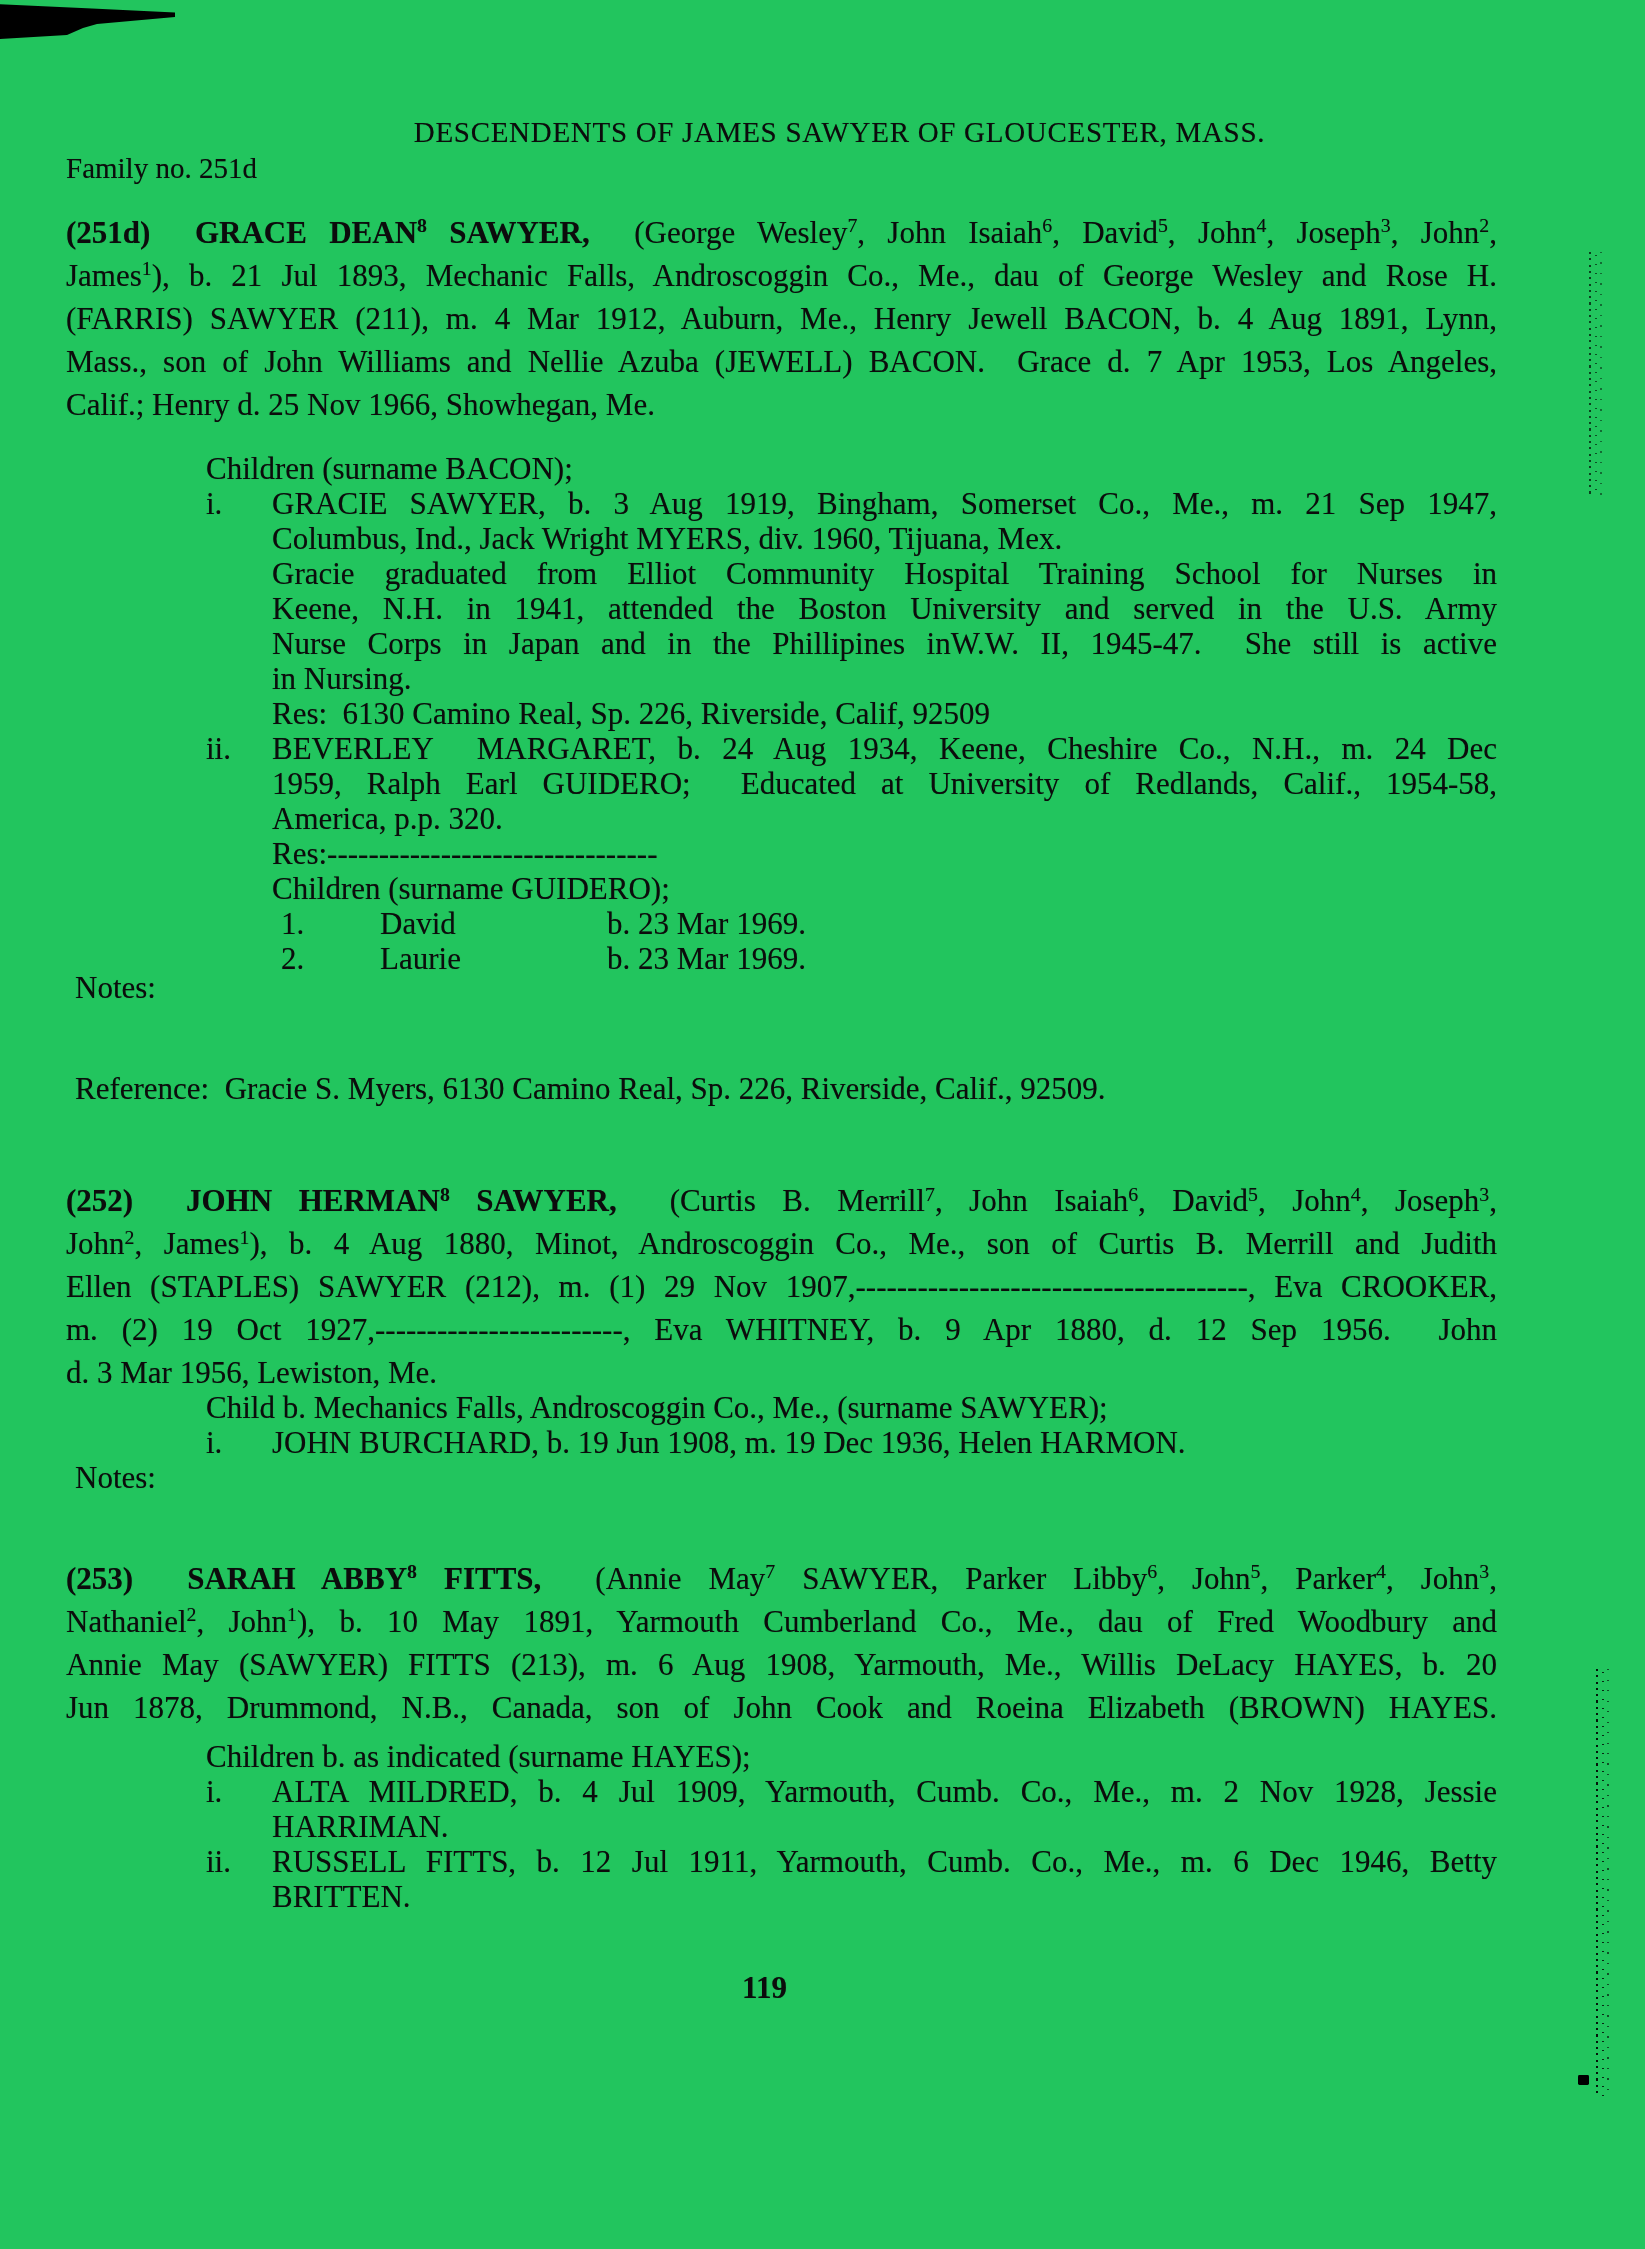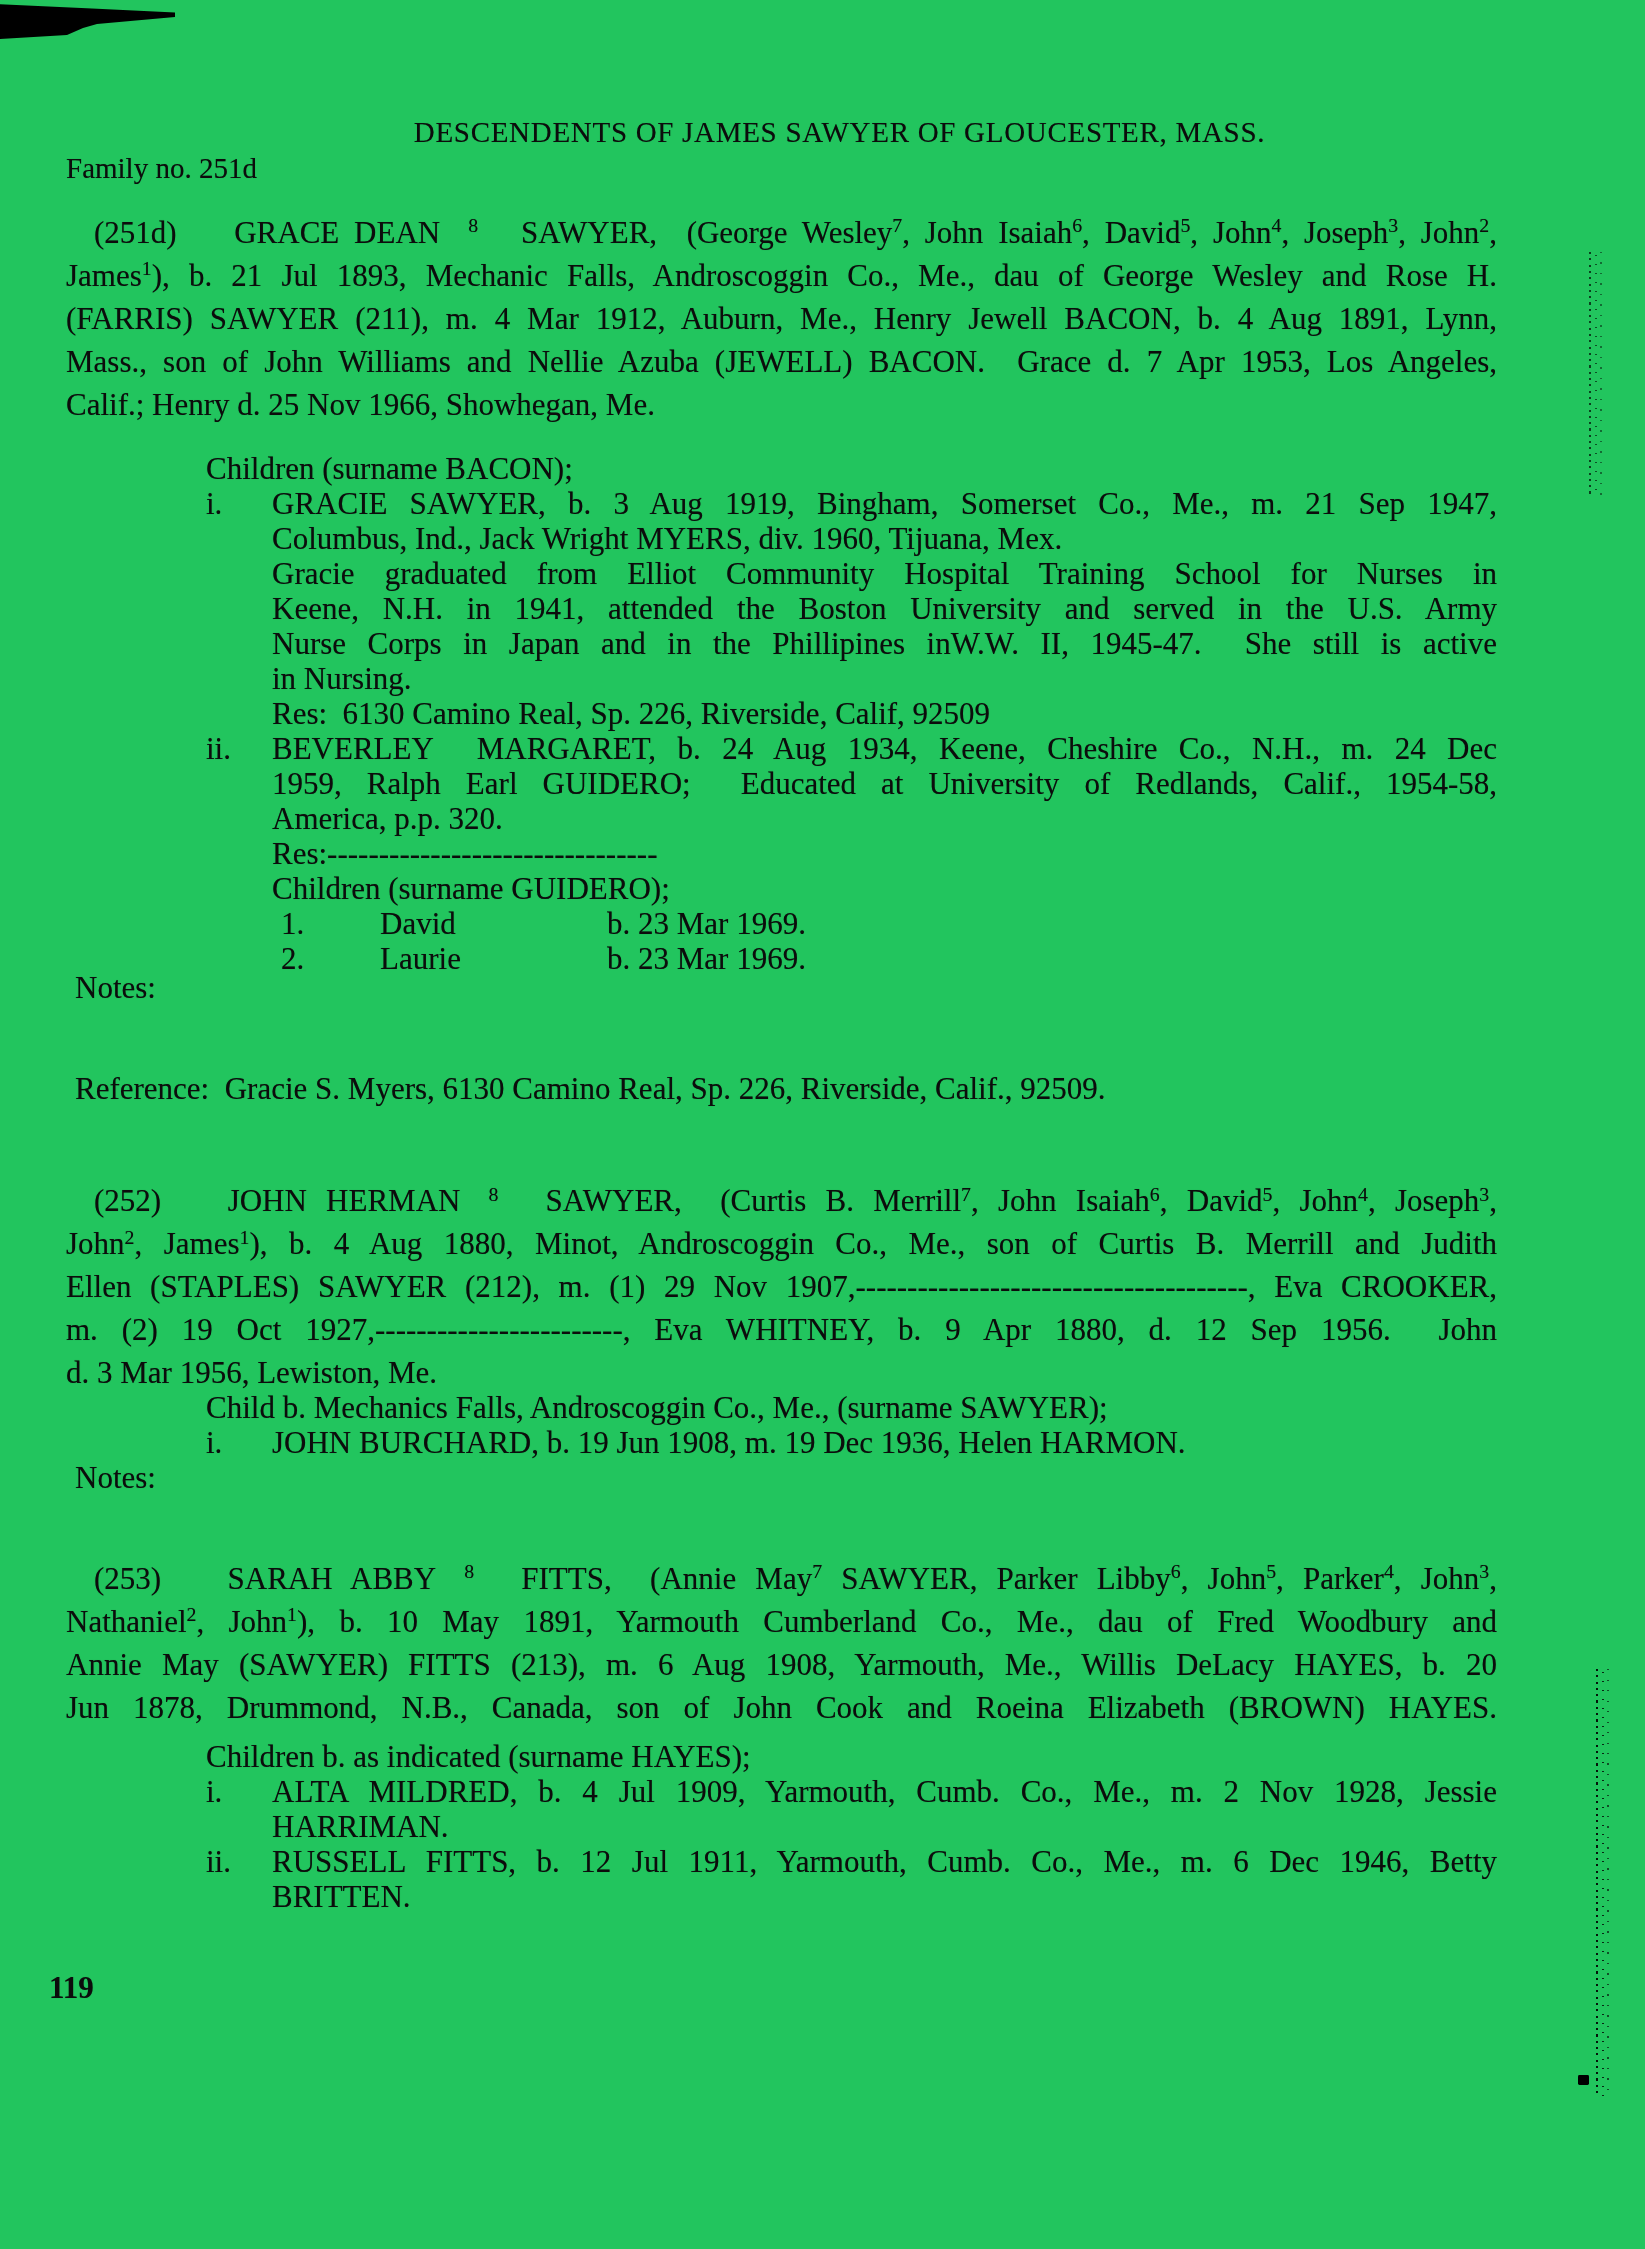--- a/index.html
+++ b/index.html
@@ -29,21 +29,21 @@
 
   
   .t1{position:relative;left:58px;text-align:center;font-size:29px;line-height:35px;letter-spacing:0.7px;}
   .t2{position:relative;left:15.4px;text-align:center;font-size:29px;line-height:34px;letter-spacing:0.7px;}
   .family-no{text-align:left;padding-right:22px;font-size:29px;line-height:36px;}
 
   
   .entry{line-height:43px;}
   .line{white-space:pre-wrap;}
   .jl{text-align:justify;text-align-last:justify;}
-  .b{font-weight:normal;margin-left:28px;}
+  .b{font-weight:bold;}
   sup{font-size:64%;line-height:0;vertical-align:baseline;position:relative;top:-0.55em;}
 
   #e251{margin-top:25px;}
   #e252{margin-top:73px;}
   #e253{margin-top:62px;}
 
   
   .children{margin-left:140px;line-height:35px;}
   #cb251{margin-top:25px;}
   #cb252{margin-top:-4.2px;}
@@ -56,21 +56,21 @@
   .gno{display:inline-block;width:99px;}
   .gname{display:inline-block;width:227px;}
 
   .notes{margin-left:9px;line-height:35px;}
   #notes1{margin-top:-5.6px;}
   #ref1{margin-top:66px;}
   #notes2{margin-top:0px;}
   #ref2{margin-top:62px;}
   .reference{margin-left:9px;line-height:35px;}
 
-  .footer{margin-top:56px;position:relative;left:-17px;
+  .footer{margin-top:56px;text-align:center;position:relative;left:-17px;
           font-size:31px;font-weight:bold;line-height:35px;}
 </style>
 </head>
 <body>
 
 <div class="page">
 
   <div class="corner-wedge"></div>
   <div class="vnoise" style="left:1589px;top:252px;width:17px;height:245px;opacity:.75">
       <i></i>

